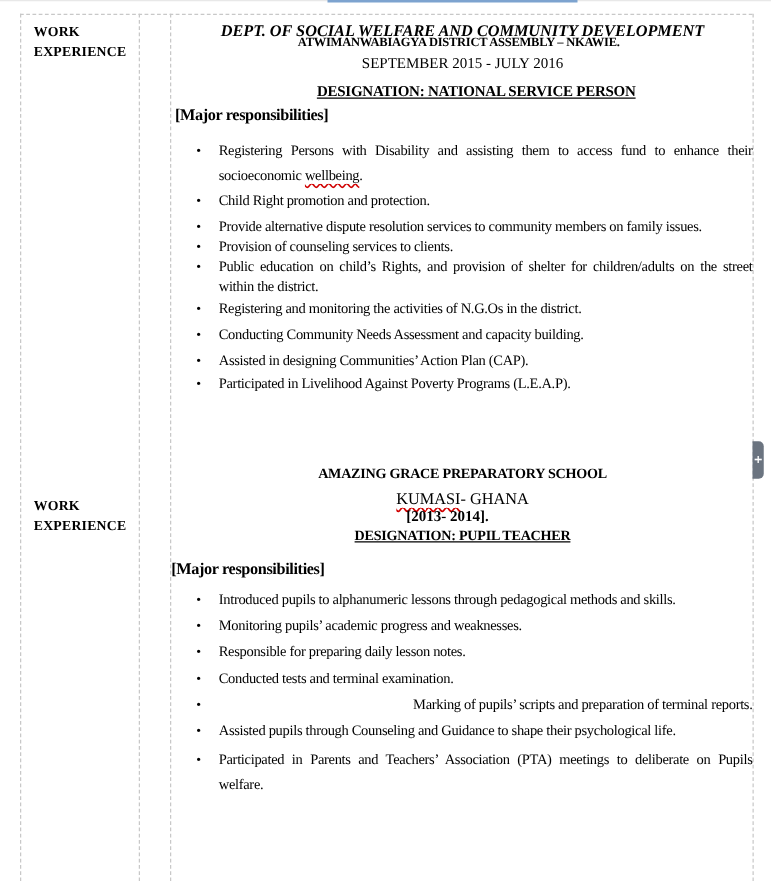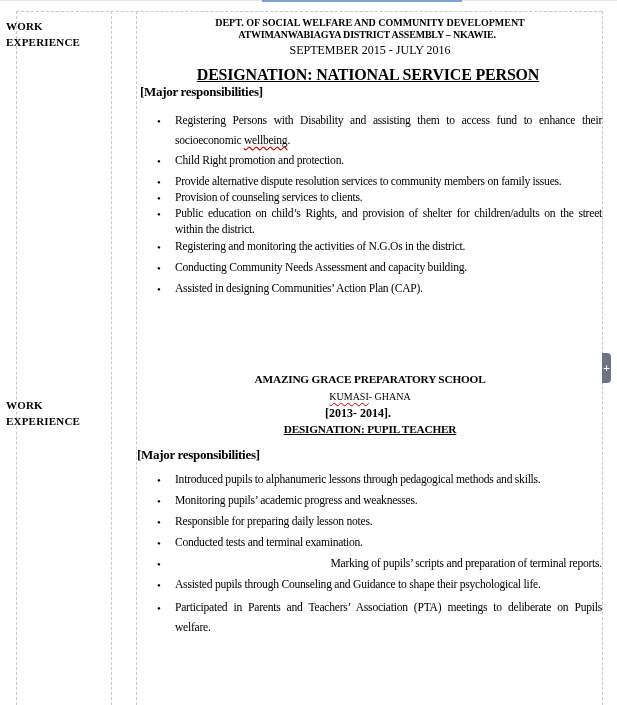--- a/index.html
+++ b/index.html
@@ -5,21 +5,21 @@
   html, body { margin:0; padding:0; }
   body {
     width:617px; height:705px; overflow:hidden; background:#ffffff;
     font-family: "Liberation Serif", "DejaVu Serif", serif;
     color:#000; position:relative;
   }
   .topstrip { position:absolute; left:0; top:0; width:617px; height:1px; background:#e8e8e8; }
   .topaccent { position:absolute; left:262px; top:0; width:200px; height:2px; background:#7da3cf; }
   .vline { position:absolute; top:11px; bottom:0; width:0; border-left:1px dashed #c8c8c8; }
   .hline { position:absolute; left:16px; width:586px; top:11px; height:0; border-top:1px dashed #c8c8c8; }
-  .label { position:absolute; left:6px; font-weight:bold; font-size:11px; line-height:16px; letter-spacing:0.2px; }
+  .label { position:absolute; left:27px; font-weight:bold; font-size:11px; line-height:16px; letter-spacing:0.2px; }
   .center-line { position:absolute; text-align:center; white-space:nowrap; }
   .bold { font-weight:bold; }
   .u { text-decoration:underline; }
   .squig { text-decoration: underline wavy #d00000; text-underline-offset:2px; }
   .resp { position:absolute; font-weight:bold; font-size:13px; letter-spacing:-0.3px; }
   ul.bl { position:absolute; margin:0; padding:0; list-style:none; font-size:11.6px; letter-spacing:-0.25px; }
   ul.bl li { position:relative; padding-left:17px; }
   ul.bl li::before { content:"•"; position:absolute; left:-1px; top:0; font-size:11px; }
   .just { text-align:justify; }
   .side-tab {
@@ -42,46 +42,47 @@
   <div class="vline" style="left:136px"></div>
   <div class="vline" style="left:602px"></div>
 </div>
 
 <div>
   <div class="label" style="top:18px">
     <div>WORK</div>
     <div>EXPERIENCE</div>
   </div>
 
-  <div class="center-line bold" style="left:137px; width:466px; top:17px; font-size:10px;">DEPT.  OF SOCIAL WELFARE AND COMMUNITY DEVELOPMENT</div>
+  <div class="center-line bold" style="left:137px; width:466px; top:17px; font-size:13px;font-style:italic;">DEPT.  OF SOCIAL WELFARE AND COMMUNITY DEVELOPMENT</div>
   <div class="center-line bold" style="left:137px; width:460px; top:29px; font-size:10px; letter-spacing:-0.2px;">ATWIMANWABIAGYA DISTRICT ASSEMBLY – NKAWIE.</div>
   <div class="center-line" style="left:137px; width:466px; top:43px; font-size:12px;">SEPTEMBER 2015 - JULY 2016</div>
-  <div class="center-line bold u" style="left:135px; width:466px; top:66px; font-size:16px; letter-spacing:-0.2px;">DESIGNATION: NATIONAL SERVICE PERSON</div>
+  <div class="center-line bold u" style="left:148px; width:466px; top:66px; font-size:12px; letter-spacing:-0.2px;">DESIGNATION: NATIONAL SERVICE PERSON</div>
   <div class="resp" style="left:140px; top:84px;">[Major responsibilities]</div>
 
   <ul class="bl" style="left:158px; top:111px; width:444px;">
     <li class="just" style="line-height:20px; margin-bottom:2px;"><span>Registering Persons with Disability and assisting them to access fund to enhance their socioeconomic </span><span class="squig">wellbeing</span><span>.</span></li>
     <li style="line-height:16px; margin-bottom:5px;">Child Right promotion and protection.</li>
     <li style="line-height:16px; margin-bottom:0px;">Provide alternative dispute resolution services to community members on family issues.</li>
     <li style="line-height:16px; margin-bottom:0px;">Provision of counseling services to clients.</li>
     <li class="just" style="line-height:16px; margin-bottom:1px;">Public education on child’s Rights, and provision of shelter for children/adults on the street within the district.</li>
     <li style="line-height:16px; margin-bottom:5px;">Registering and monitoring the activities of N.G.Os in the district.</li>
     <li style="line-height:16px; margin-bottom:5px;">Conducting Community Needs Assessment and capacity building.</li>
     <li style="line-height:16px; margin-bottom:2px;">Assisted in designing Communities’ Action Plan (CAP).</li>
+    <li style="line-height:16px;">Participated in Livelihood Against Poverty Programs (L.E.A.P).</li>
   </ul>
 </div>
 
 <div>
   <div class="label" style="top:397px">
     <div>WORK</div>
     <div>EXPERIENCE</div>
   </div>
 
   <div class="center-line bold" style="left:137px; width:466px; top:373px; font-size:11.3px; letter-spacing:-0.2px;">AMAZING GRACE PREPARATORY SCHOOL</div>
-  <div class="center-line" style="left:137px; width:466px; top:391px; font-size:10px;"><span class="squig">KUMASI</span><span>- GHANA</span></div>
+  <div class="center-line" style="left:137px; width:466px; top:391px; font-size:13px;"><span class="squig">KUMASI</span><span>- GHANA</span></div>
   <div class="center-line bold" style="left:125px; width:466px; top:406px; font-size:12px;">[2013- 2014].</div>
   <div class="center-line bold u" style="left:137px; width:466px; top:423px; font-size:11.3px; letter-spacing:-0.2px;">DESIGNATION: PUPIL TEACHER</div>
   <div class="resp" style="left:137px; top:447px;">[Major responsibilities]</div>
 
   <ul class="bl" style="left:158px; top:472px; width:444px;">
     <li style="line-height:16px; margin-bottom:5px;">Introduced pupils to alphanumeric lessons through pedagogical methods and skills.</li>
     <li style="line-height:16px; margin-bottom:5px;">Monitoring pupils’ academic progress and weaknesses.</li>
     <li style="line-height:16px; margin-bottom:5px;">Responsible for preparing daily lesson notes.</li>
     <li style="line-height:16px; margin-bottom:5px;">Conducted tests and terminal examination.</li>
     <li style="line-height:16px; margin-bottom:5px;text-align:right;">Marking of pupils’ scripts and preparation of terminal reports.</li>

